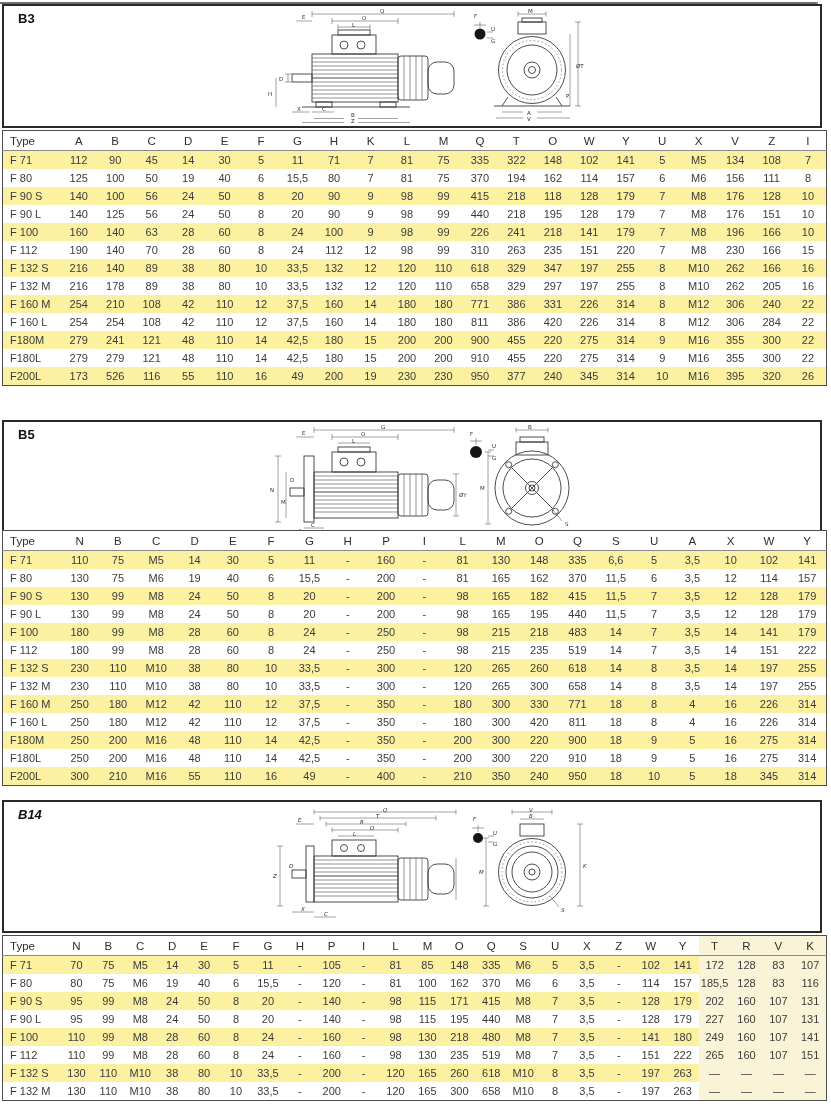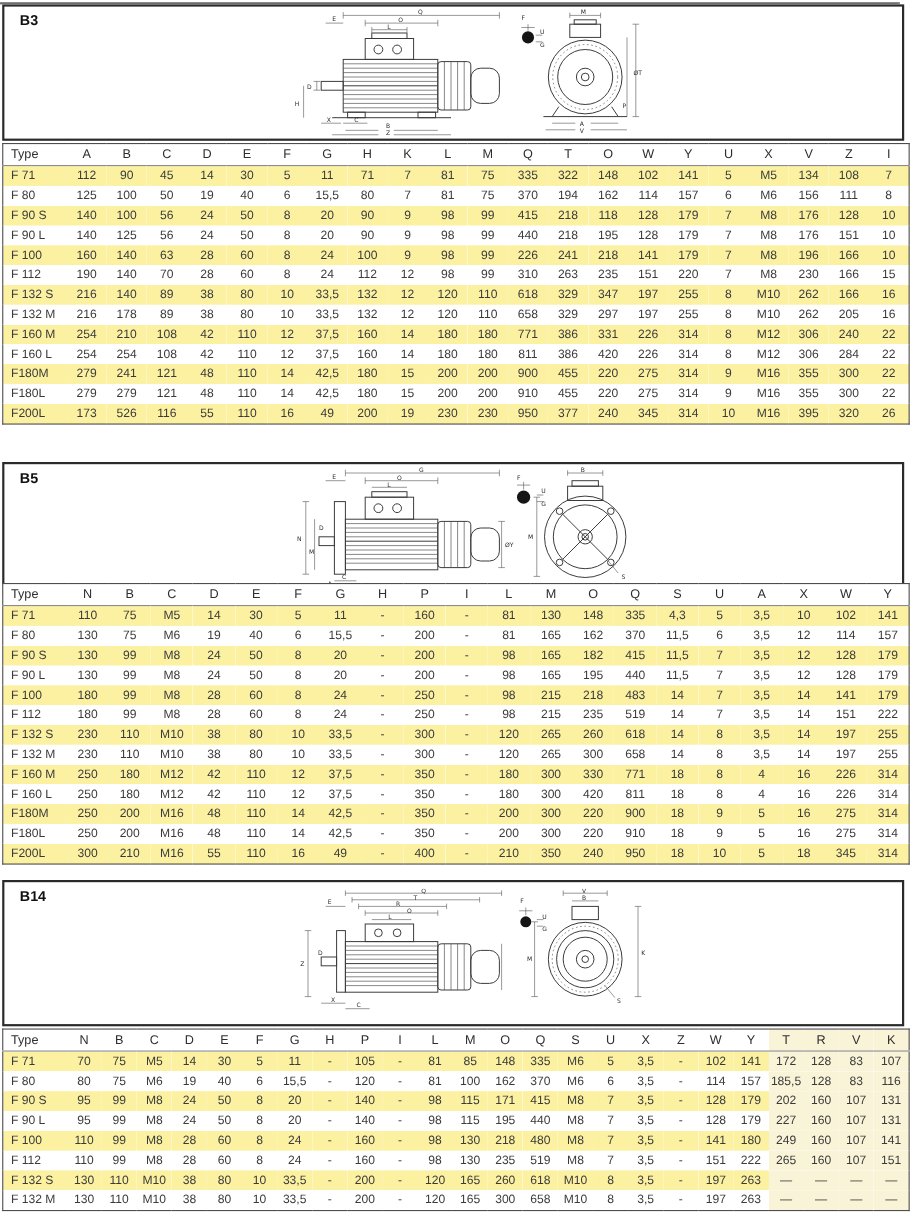--- a/index.html
+++ b/index.html
@@ -6,21 +6,21 @@
   body{
     width:831px;height:1108px;position:relative;background:#ffffff;
     font-family:"Liberation Sans","DejaVu Sans",sans-serif;color:#343434;overflow:hidden;
   }
   .top-hairline{position:absolute;top:2px;left:0;width:818px;height:2px;background:#6e6e6e;}
   .top-tick{position:absolute;top:2px;left:816px;width:2px;height:58px;background:#8a8a8a;}
 
   .drawbox{position:absolute;left:2px;width:816px;border:2px solid #2a2a2a;background:#fff;}
   .box-b3{top:4px;height:120px;}
   .box-b5{top:420px;height:118px;}
-  .box-b14{top:800px;height:129px;}
+  .box-b14{top:800px;height:129px;font-style:italic;}
   .seclabel{position:absolute;top:5px;left:14px;font-size:13px;font-weight:bold;color:#111;}
   .drawing{position:absolute;top:2px;left:236px;}
   .box-b14 .drawing{top:6px;}
 
   table.dims{
     position:absolute;left:2px;width:825px;border-collapse:collapse;table-layout:fixed;
     border:1px solid #4d4d4d;background:#fff;
   }
   .tbl-b3{top:130px;}
   .tbl-b5{top:530px;}
@@ -581,21 +581,21 @@
         <td>30</td>
         <td>5</td>
         <td>11</td>
         <td>-</td>
         <td>160</td>
         <td>-</td>
         <td>81</td>
         <td>130</td>
         <td>148</td>
         <td>335</td>
-        <td>4,3</td>
+        <td>6,6</td>
         <td>5</td>
         <td>3,5</td>
         <td>10</td>
         <td>102</td>
         <td>141</td>
       </tr>
       <tr>
         <td class="type">F 80</td>
         <td>130</td>
         <td>75</td>

